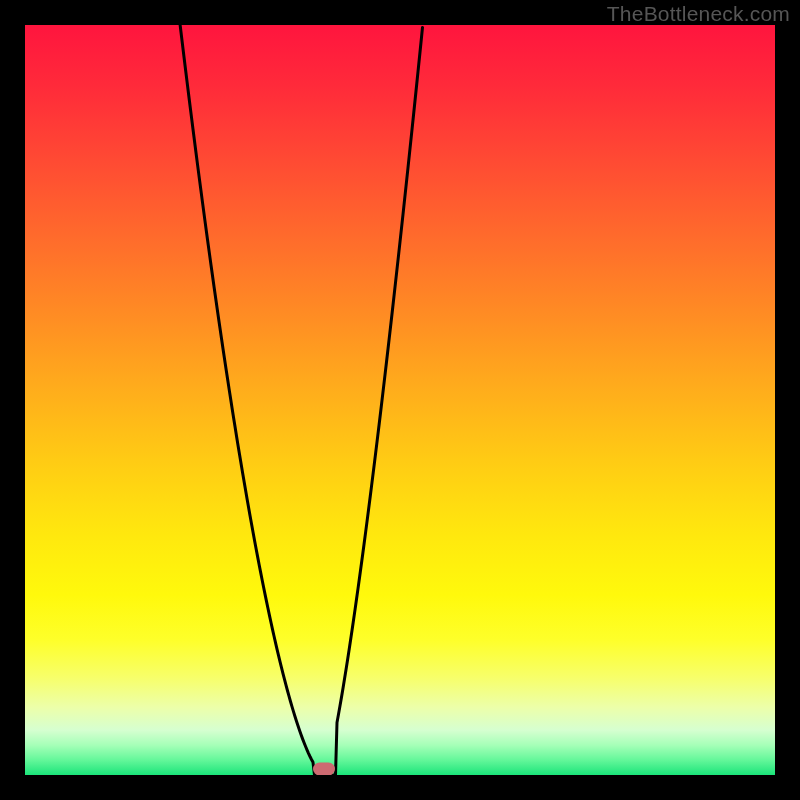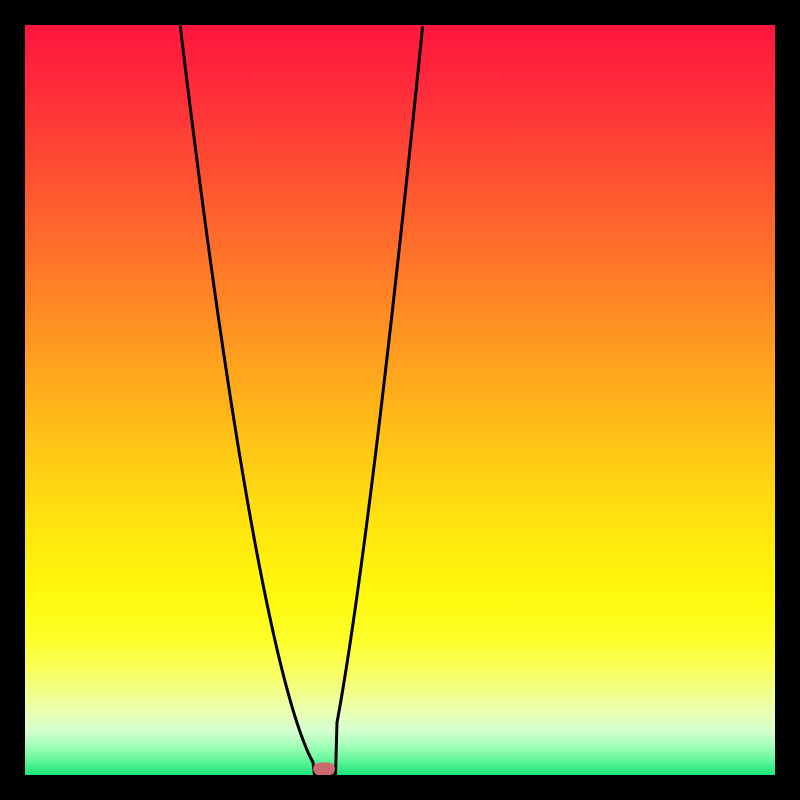--- a/index.html
+++ b/index.html
@@ -68,20 +68,21 @@
     font-family: Arial, Helvetica, sans-serif;
     font-size: 21px;
     color: #565656;
     letter-spacing: 0.2px;
   }
 </style>
 </head>
 <body>
 
 <div class="frame">
+  <div class="watermark">TheBottleneck.com</div>
   <div class="plot">
     <div class="gradient"></div>
     <svg class="curve-svg" viewBox="0 0 750 750" preserveAspectRatio="none">
       <path id="curve-path" fill="none" stroke="#000" stroke-width="3" stroke-linejoin="round" stroke-linecap="round" d="M 155.13 0.00 L 156.00 7.25 L 157.50 19.65 L 159.00 31.98 L 160.50 44.23 L 162.00 56.40 L 163.50 68.49 L 165.00 80.49 L 166.50 92.42 L 168.00 104.27 L 169.50 116.04 L 171.00 127.72 L 172.50 139.33 L 174.00 150.85 L 175.50 162.29 L 177.00 173.65 L 178.50 184.92 L 180.00 196.11 L 181.50 207.21 L 183.00 218.23 L 184.50 229.17 L 186.00 240.02 L 187.50 250.79 L 189.00 261.46 L 190.50 272.05 L 192.00 282.56 L 193.50 292.98 L 195.00 303.30 L 196.50 313.54 L 198.00 323.69 L 199.50 333.75 L 201.00 343.72 L 202.50 353.60 L 204.00 363.39 L 205.50 373.08 L 207.00 382.69 L 208.50 392.20 L 210.00 401.61 L 211.50 410.93 L 213.00 420.16 L 214.50 429.29 L 216.00 438.32 L 217.50 447.26 L 219.00 456.10 L 220.50 464.84 L 222.00 473.48 L 223.50 482.02 L 225.00 490.46 L 226.50 498.80 L 228.00 507.03 L 229.50 515.17 L 231.00 523.19 L 232.50 531.12 L 234.00 538.93 L 235.50 546.64 L 237.00 554.24 L 238.50 561.74 L 240.00 569.12 L 241.50 576.39 L 243.00 583.55 L 244.50 590.59 L 246.00 597.52 L 247.50 604.34 L 249.00 611.03 L 250.50 617.61 L 252.00 624.07 L 253.50 630.40 L 255.00 636.62 L 256.50 642.70 L 258.00 648.66 L 259.50 654.49 L 261.00 660.19 L 262.50 665.76 L 264.00 671.20 L 265.50 676.49 L 267.00 681.65 L 268.50 686.67 L 270.00 691.54 L 271.50 696.26 L 273.00 700.83 L 274.50 705.25 L 276.00 709.51 L 277.50 713.61 L 279.00 717.54 L 280.50 721.30 L 282.00 724.88 L 283.50 728.29 L 285.00 731.50 L 286.50 734.52 L 288.00 737.33 L 289.50 750.00 L 291.00 750.00 L 292.50 750.00 L 294.00 750.00 L 295.50 750.00 L 297.00 750.00 L 298.50 750.00 L 300.00 750.00 L 301.50 750.00 L 303.00 750.00 L 304.50 750.00 L 306.00 750.00 L 307.50 750.00 L 309.00 750.00 L 310.50 750.00 L 312.00 697.43 L 313.50 689.25 L 315.00 680.81 L 316.50 672.12 L 318.00 663.20 L 319.50 654.07 L 321.00 644.73 L 322.50 635.20 L 324.00 625.47 L 325.50 615.58 L 327.00 605.51 L 328.50 595.27 L 330.00 584.88 L 331.50 574.33 L 333.00 563.63 L 334.50 552.80 L 336.00 541.82 L 337.50 530.70 L 339.00 519.46 L 340.50 508.09 L 342.00 496.59 L 343.50 484.97 L 345.00 473.23 L 346.50 461.38 L 348.00 449.41 L 349.50 437.33 L 351.00 425.14 L 352.50 412.85 L 354.00 400.45 L 355.50 387.95 L 357.00 375.35 L 358.50 362.65 L 360.00 349.85 L 361.50 336.96 L 363.00 323.98 L 364.50 310.90 L 366.00 297.73 L 367.50 284.47 L 369.00 271.13 L 370.50 257.70 L 372.00 244.18 L 373.50 230.58 L 375.00 216.90 L 376.50 203.14 L 378.00 189.29 L 379.50 175.37 L 381.00 161.37 L 382.50 147.29 L 384.00 133.13 L 385.50 118.90 L 387.00 104.60 L 388.50 90.22 L 390.00 75.77 L 391.50 61.24 L 393.00 46.65 L 394.50 31.98 L 396.00 17.25 L 397.50 2.45"></path>
     </svg>
     <div id="marker-dot" class="marker" style="left: 299.25px; top: 744px;"></div>
   </div>
 </div>
 
 </body></html>

